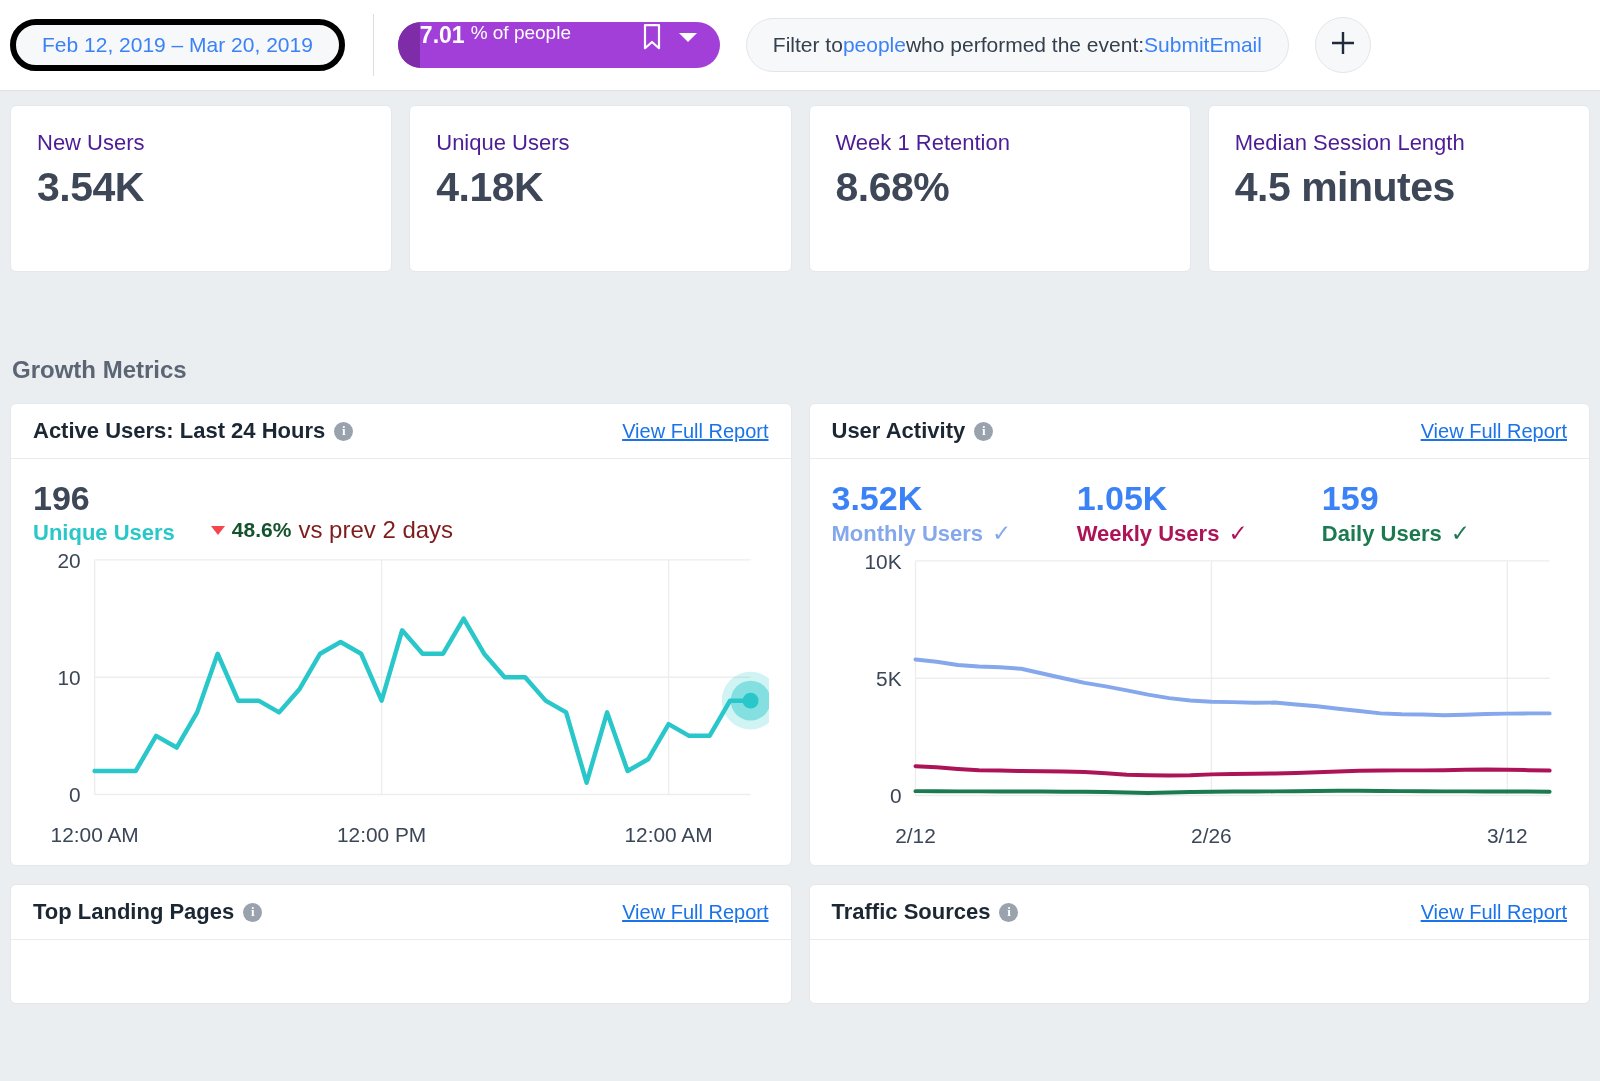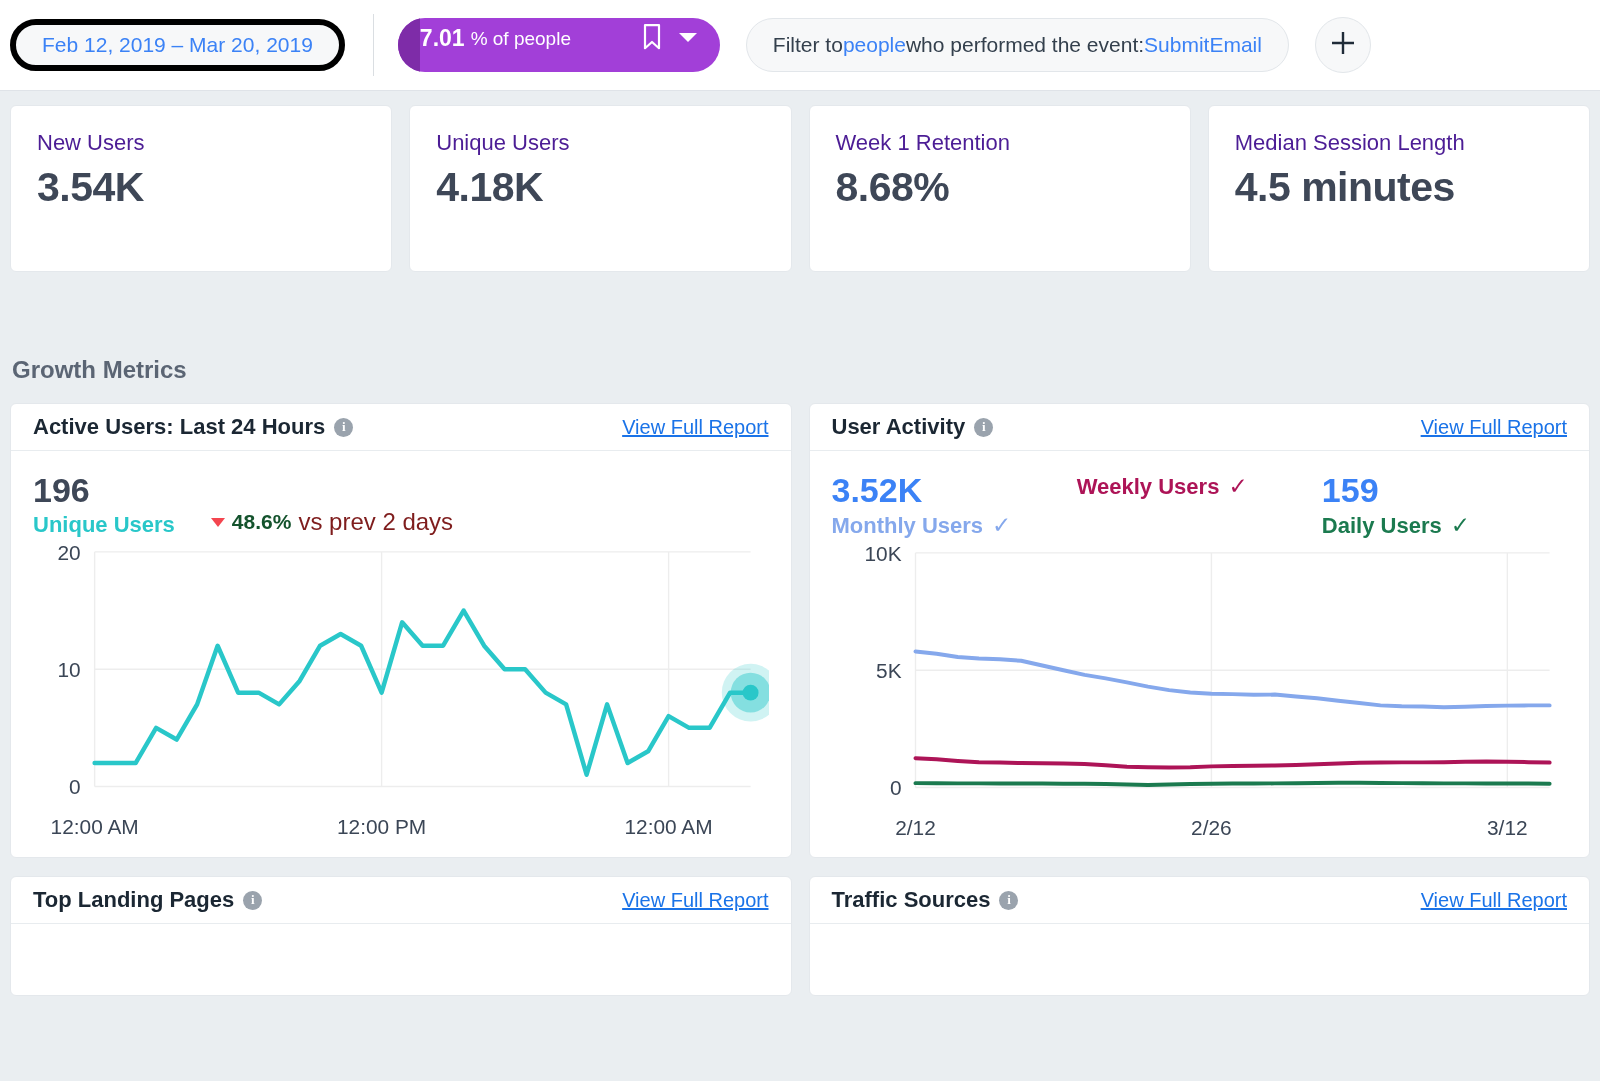--- a/index.html
+++ b/index.html
@@ -32,25 +32,24 @@
     color: #3b82f6;
     font-size: 21px;
     white-space: nowrap;
   }
   .divider-v {
     width: 1px; height: 62px;
     background: #dadee2;
     margin: 0 24px 0 28px;
   }
   .pill-segment {
-    height: 54px;
+    height: 46px;
     border-radius: 27px;
     background: #a23fd8;
     display: flex;
-    align-items: center;
     padding: 0 22px 13px 0;
     position: relative;
     overflow: hidden;
     min-width: 322px;
   }
   .pill-segment .seg-cap {
     position: absolute;
     left: 0; top: 0; bottom: 0;
     width: 22px;
     background: #7e2ca8;
@@ -119,21 +118,21 @@
 
   .chart-row { display: flex; gap: 17px; margin-top: 19px; }
   .chart-card {
     flex: 1;
     background: #fff;
     border: 1px solid #e4e8ec;
     border-radius: 6px;
     overflow: hidden;
   }
   .card-head {
-    height: 47px;
+    height: 55px;
     border-bottom: 1px solid #e8ecef;
     display: flex; align-items: center;
     padding: 0 22px;
   }
   .card-title { font-size: 22px; font-weight: bold; color: #1b2733; }
   .info-ico {
     width: 19px; height: 19px; border-radius: 50%;
     background: #9aa3ad; color: #fff;
     font-size: 13px; font-weight: bold;
     display: inline-flex; align-items: center; justify-content: center;
@@ -295,20 +294,21 @@
       <div class="card-body">
         <div class="ua-stats">
           <div class="ua-col">
             <div class="ua-num">3.52K</div>
             <div class="ua-lbl" style="color:#85a8ec">
               <span>Monthly Users</span>
               <span class="chk">✓</span>
             </div>
           </div>
           <div class="ua-col">
+            <div class="ua-num">1.05K</div>
             <div class="ua-lbl" style="color:#ad1457">
               <span>Weekly Users</span>
               <span class="chk">✓</span>
             </div>
           </div>
           <div class="ua-col">
             <div class="ua-num">159</div>
             <div class="ua-lbl" style="color:#1b7a4f">
               <span>Daily Users</span>
               <span class="chk">✓</span>

